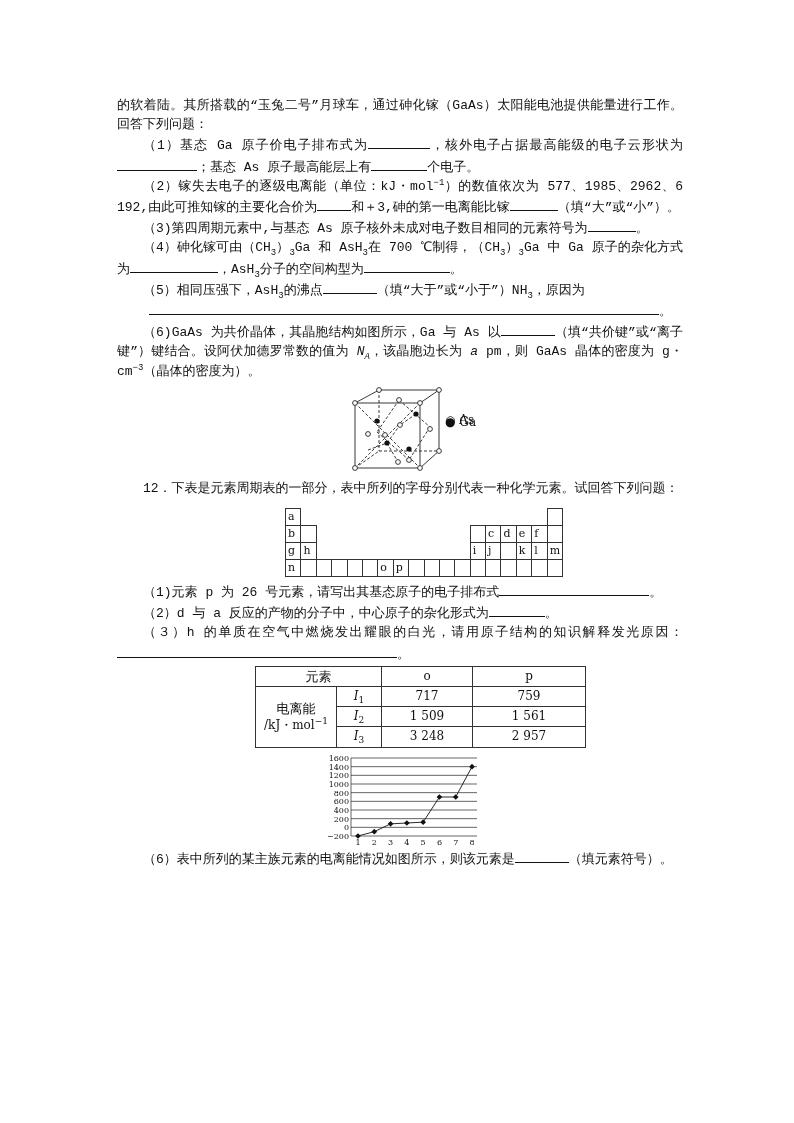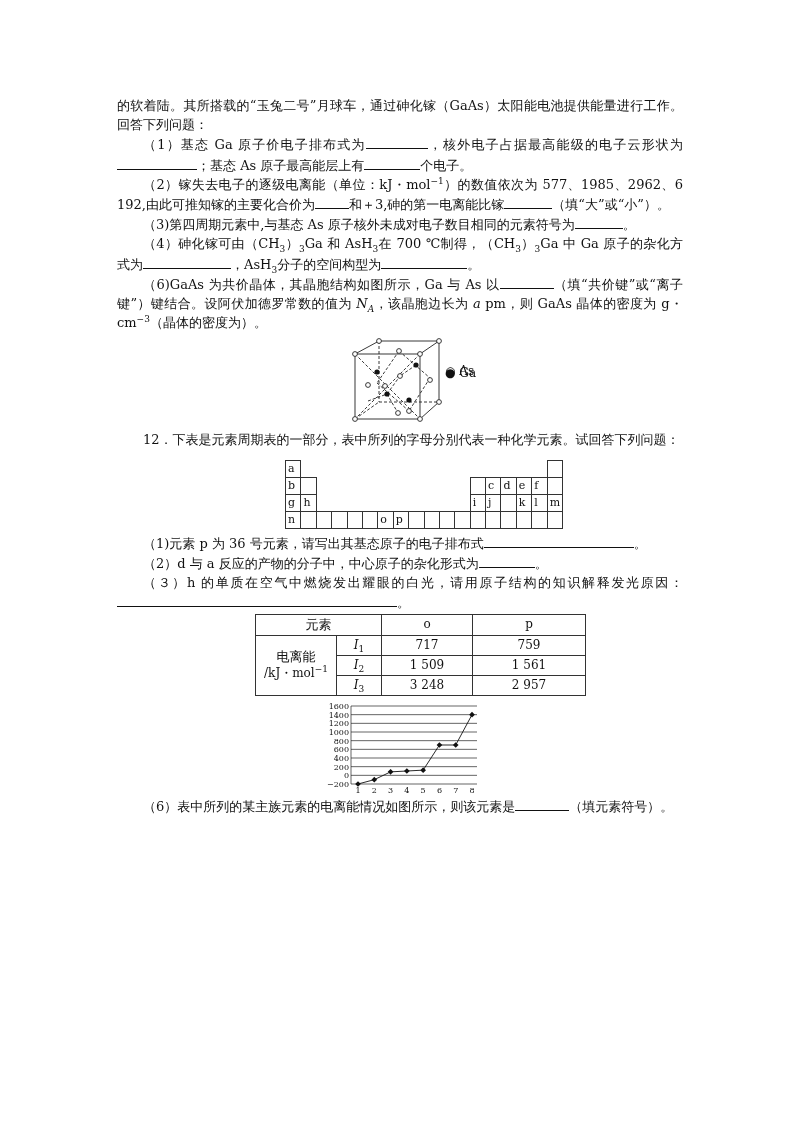--- a/index.html
+++ b/index.html
@@ -1,19 +1,19 @@
 <!DOCTYPE html>
 <html><head>
 <meta charset="utf-8">
 <style>
   html, body { margin: 0; padding: 0; background: #ffffff; }
   body { width: 794px; height: 1123px; position: relative; overflow: hidden;
          font-family: "DejaVu Serif", "Liberation Serif", serif; color: #111; }
   .page { position: absolute; left: 117px; top: 96px; width: 566px; font-size: 13px; line-height: 19.2px; }
-  .p { margin: 0; text-align: justify; }
+  .p { margin: 0; text-align: justify; font-family: Liberation Mono, monospace; }
   .ind { text-indent: 26px; }
   .blank { display: inline-block; border-bottom: 1px solid #111; height: 14px; vertical-align: baseline; }
   sub, sup { font-size: 9px; line-height: 0; }
   .it { font-style: italic; }
   .fig-crystal { position: relative; margin: 6px 0 0 228px; width: 160px; height: 88px; }
   .legend { position: absolute; left: 100px; font-size: 12px; }
   .ptable { margin: 10px 0 0 168px; border-collapse: collapse; font-size: 11px; }
   .ptable td { width: 12.4px; height: 16px; padding: 0 0 0 2px; border: 1px solid #333; text-align: left; line-height: 16px; }
   .ptable td.e { border: none; }
   .ptable td.bt { border: none; border-bottom: 1px solid #333; }
@@ -29,20 +29,21 @@
   <p class="p"><span>的软着陆。其所搭载的“玉兔二号”月球车，通过砷化镓（GaAs）太阳能电池提供能量进行工作。回答下列问题：</span></p>
 
   <p class="p ind"><span>（1）基态 Ga 原子价电子排布式为</span><span class="blank" style="width:62px"></span><span>，核外电子占据最高能级的电子云形状为</span><span class="blank" style="width:80px"></span><span>；基态 As 原子最高能层上有</span><span class="blank" style="width:56px"></span><span>个电子。</span></p>
 
   <p class="p ind"><span>（2）镓失去电子的逐级电离能（单位：kJ・mol</span><sup>−1</sup><span>）的数值依次为 577、1985、2962、6 192,由此可推知镓的主要化合价为</span><span class="blank" style="width:34px"></span><span>和＋3,砷的第一电离能比镓</span><span class="blank" style="width:48px"></span><span>（填“大”或“小”）。</span></p>
 
   <p class="p ind"><span>（3)第四周期元素中,与基态 As 原子核外未成对电子数目相同的元素符号为</span><span class="blank" style="width:48px"></span><span>。</span></p>
 
   <p class="p ind"><span>（4）砷化镓可由（CH</span><sub>3</sub><span>）</span><sub>3</sub><span>Ga 和 AsH</span><sub>3</sub><span>在 700 ℃制得，（CH</span><sub>3</sub><span>）</span><sub>3</sub><span>Ga 中 Ga 原子的杂化方式为</span><span class="blank" style="width:88px"></span><span>，AsH</span><sub>3</sub><span>分子的空间构型为</span><span class="blank" style="width:86px"></span><span>。</span></p>
 
+  <p class="p ind"><span>（5）相同压强下，AsH</span><sub>3</sub><span>的沸点</span><span class="blank" style="width:54px"></span><span>（填“大于”或“小于”）NH</span><sub>3</sub><span>，原因为</span><br><span class="blank" style="width:510px; margin-left:32px"></span><span>。</span></p>
 
   <p class="p ind"><span>（6)GaAs 为共价晶体，其晶胞结构如图所示，Ga 与 As 以</span><span class="blank" style="width:54px"></span><span>（填“共价键”或“离子键”）键结合。设阿伏加德罗常数的值为 </span><span class="it">N</span><sub class="it">A</sub><span>，该晶胞边长为 </span><span class="it">a</span><span> pm，则 GaAs 晶体的密度为 g・cm</span><sup>−3</sup><span>（晶体的密度为）。</span></p>
 
   <div class="fig-crystal">
     <svg width="100" height="88" viewBox="0 0 100 88">
       <g stroke="#222" stroke-width="0.9" fill="none">
         <rect x="10" y="16" width="65" height="65"></rect>
         <polyline points="10,16 34,3 94,3 94,64 75,81"></polyline>
         <line x1="75" y1="16" x2="94" y2="3"></line>
         <g stroke-dasharray="3,2">
@@ -168,21 +169,21 @@
           <td></td>
           <td></td>
           <td></td>
           <td></td>
           <td></td>
           <td></td>
     </tr>
   </tbody>
     </table>
 
-  <p class="p ind" style="margin-top:4px"><span>（1)元素 p 为 36 号元素，请写出其基态原子的电子排布式</span><span class="blank" style="width:150px"></span><span>。</span></p>
+  <p class="p ind" style="margin-top:4px"><span>（1)元素 p 为 26 号元素，请写出其基态原子的电子排布式</span><span class="blank" style="width:150px"></span><span>。</span></p>
 
   <p class="p ind"><span>（2）d 与 a 反应的产物的分子中，中心原子的杂化形式为</span><span class="blank" style="width:56px"></span><span>。</span></p>
 
   <p class="p ind"><span>（３）h 的单质在空气中燃烧发出耀眼的白光，请用原子结构的知识解释发光原因：</span><span class="blank" style="width:280px"></span><span>。</span></p>
 
 
   <table class="itable">
     <tbody>
         <tr>
       <td colspan="2" style="font-size:13px">元素</td>

